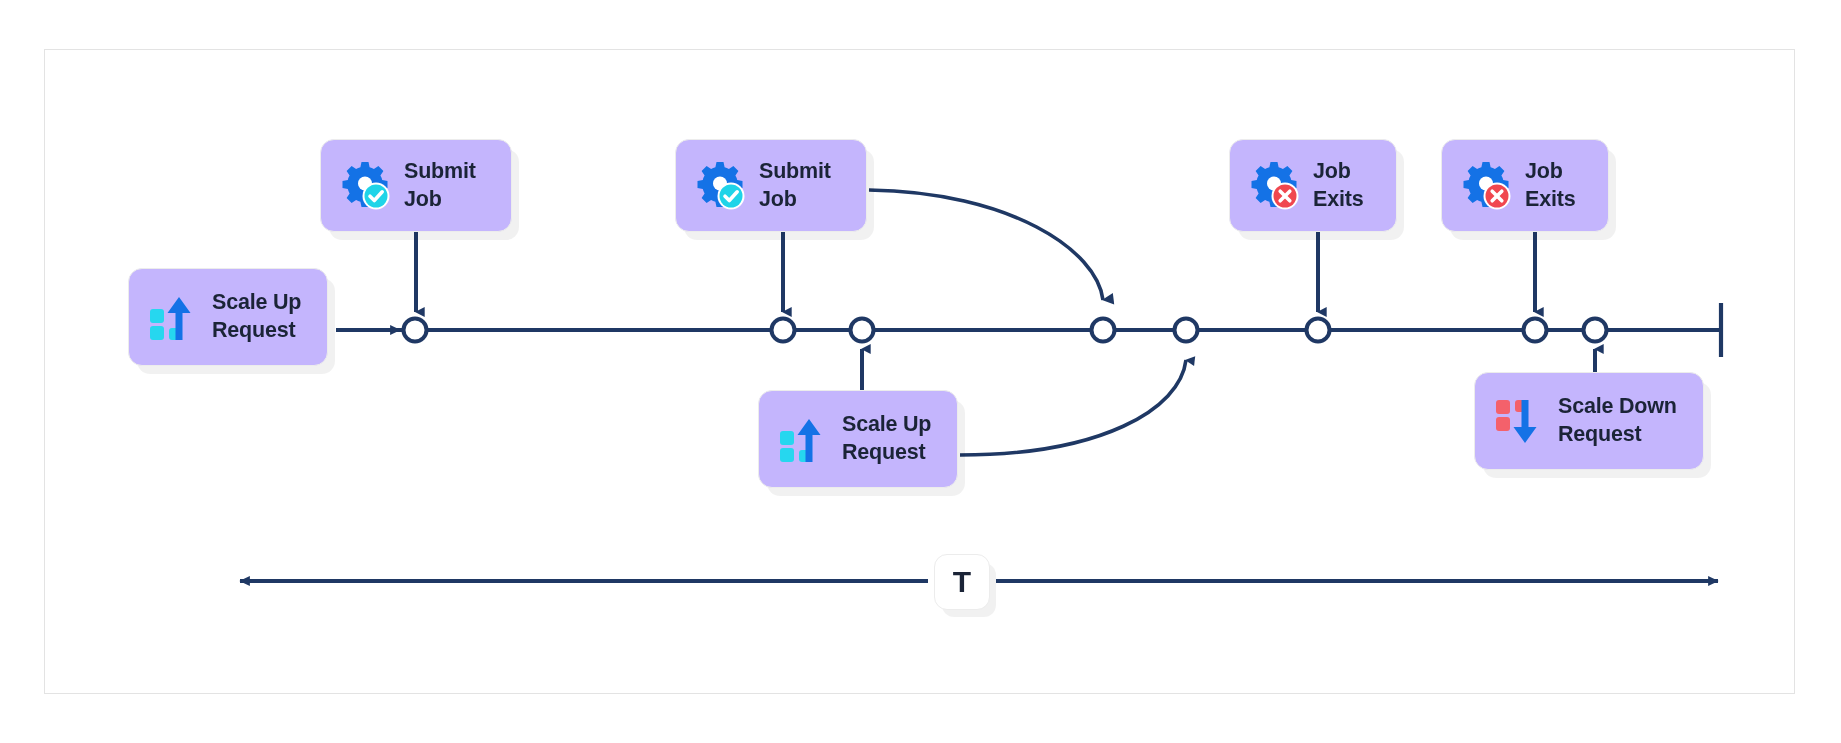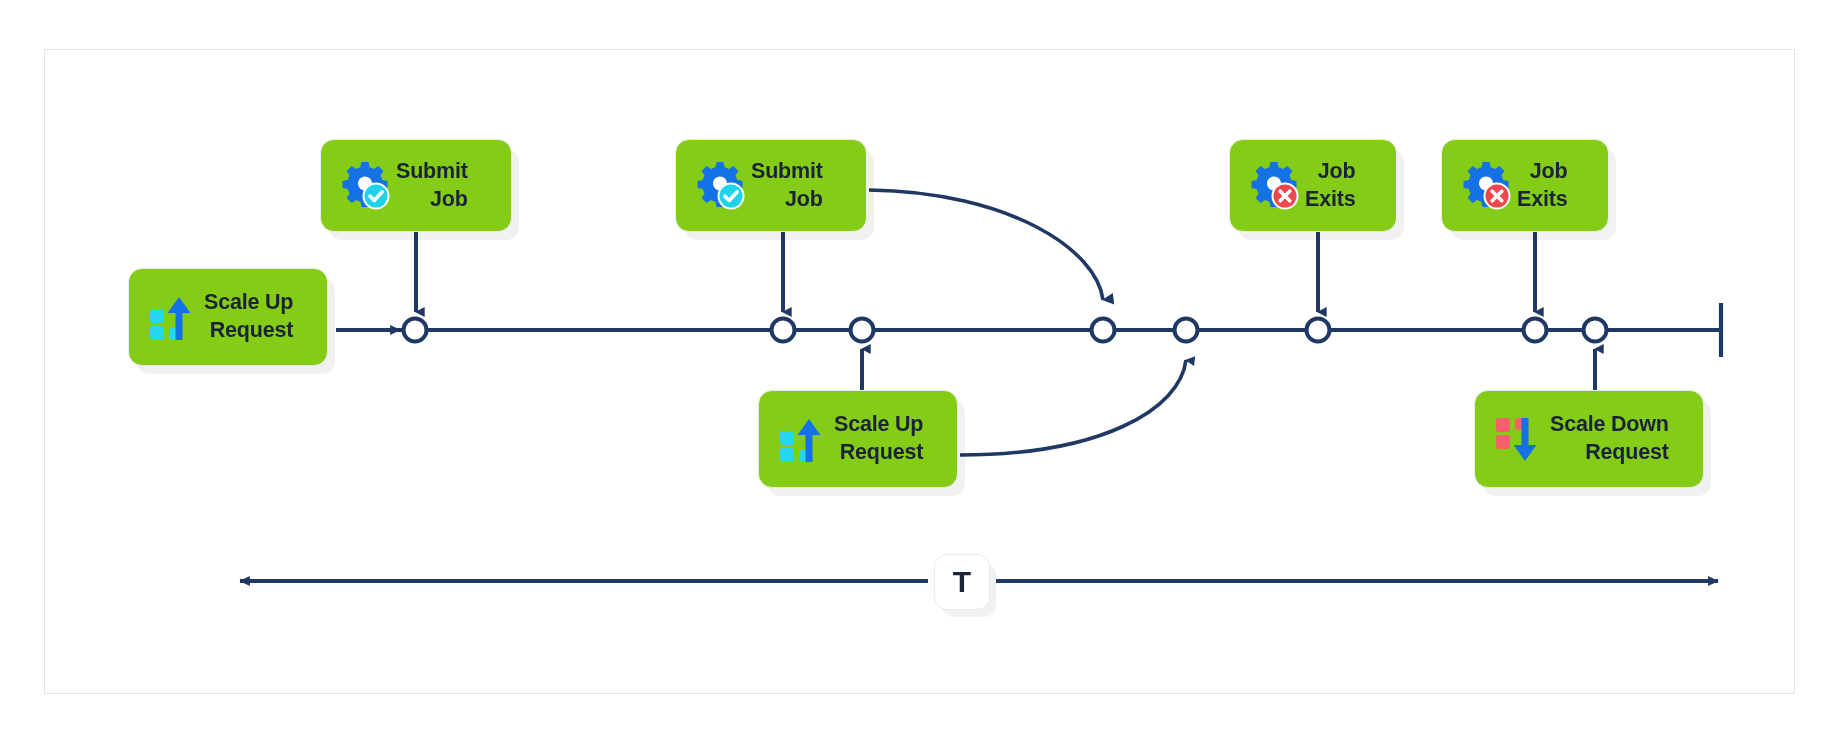--- a/index.html
+++ b/index.html
@@ -30,30 +30,29 @@
     left: 0;
     top: 0;
     width: 1841px;
     height: 743px;
     pointer-events: none;
   }
 
   
   .card {
     position: absolute;
-    background: #84cc16;
+    background: #c4b5fd;
     border: 1px solid #ececec;
     border-radius: 14px;
     box-shadow: 8px 9px 0 -1px rgba(0,0,0,0.055);
     display: flex;
     align-items: center;
-    gap: 5px;
+    gap: 13px;
     padding: 16px 20px 16px 18px;
     box-sizing: border-box;
-    text-align: right;
   }
   .card-label {
     font-size: 21.5px;
     font-weight: bold;
     line-height: 1.30;
     color: #1b2437;
     letter-spacing: -0.2px;
     white-space: pre-line;
   }
   .card-icon {
@@ -230,21 +229,21 @@
             a15,15 0 0 1 1.8,-4.3 l-3,-4.5 l5,-5 l4.5,3 a15,15 0 0 1 4.3,-1.8 Z"></path>
       <circle cx="26" cy="23.5" r="7" fill="#ffffff"></circle>
       <circle cx="37" cy="36" r="13.5" fill="#ffffff"></circle>
       <circle cx="37" cy="36" r="11.5" fill="#f0474f"></circle>
       <path d="M32.2,31.2 L41.8,40.8 M41.8,31.2 L32.2,40.8" fill="none" stroke="#ffffff" stroke-width="3.6" stroke-linecap="round"></path>
     </svg>
     <div class="card-label">Job
 Exits</div>
   </div>
 
-  <div class="card" style="left:1474px; top:390px; width:230px; height:98px;">
+  <div class="card" style="left:1474px; top:372px; width:230px; height:98px;">
     <svg class="card-icon" viewBox="0 0 52 52" xmlns="http://www.w3.org/2000/svg">
       <rect x="3" y="5" width="14" height="14" rx="3" fill="#f4616b"></rect>
       <rect x="3" y="22" width="14" height="14" rx="3" fill="#f4616b"></rect>
       <rect x="22" y="5" width="13" height="12" rx="3" fill="#f4616b"></rect>
       <path d="M28.5,5 L28.5,32 L20.5,32 L32,48 L43.5,32 L35.5,32 L35.5,5 Z" fill="#1472e6"></path>
     </svg>
     <div class="card-label">Scale Down
 Request</div>
   </div>
 

